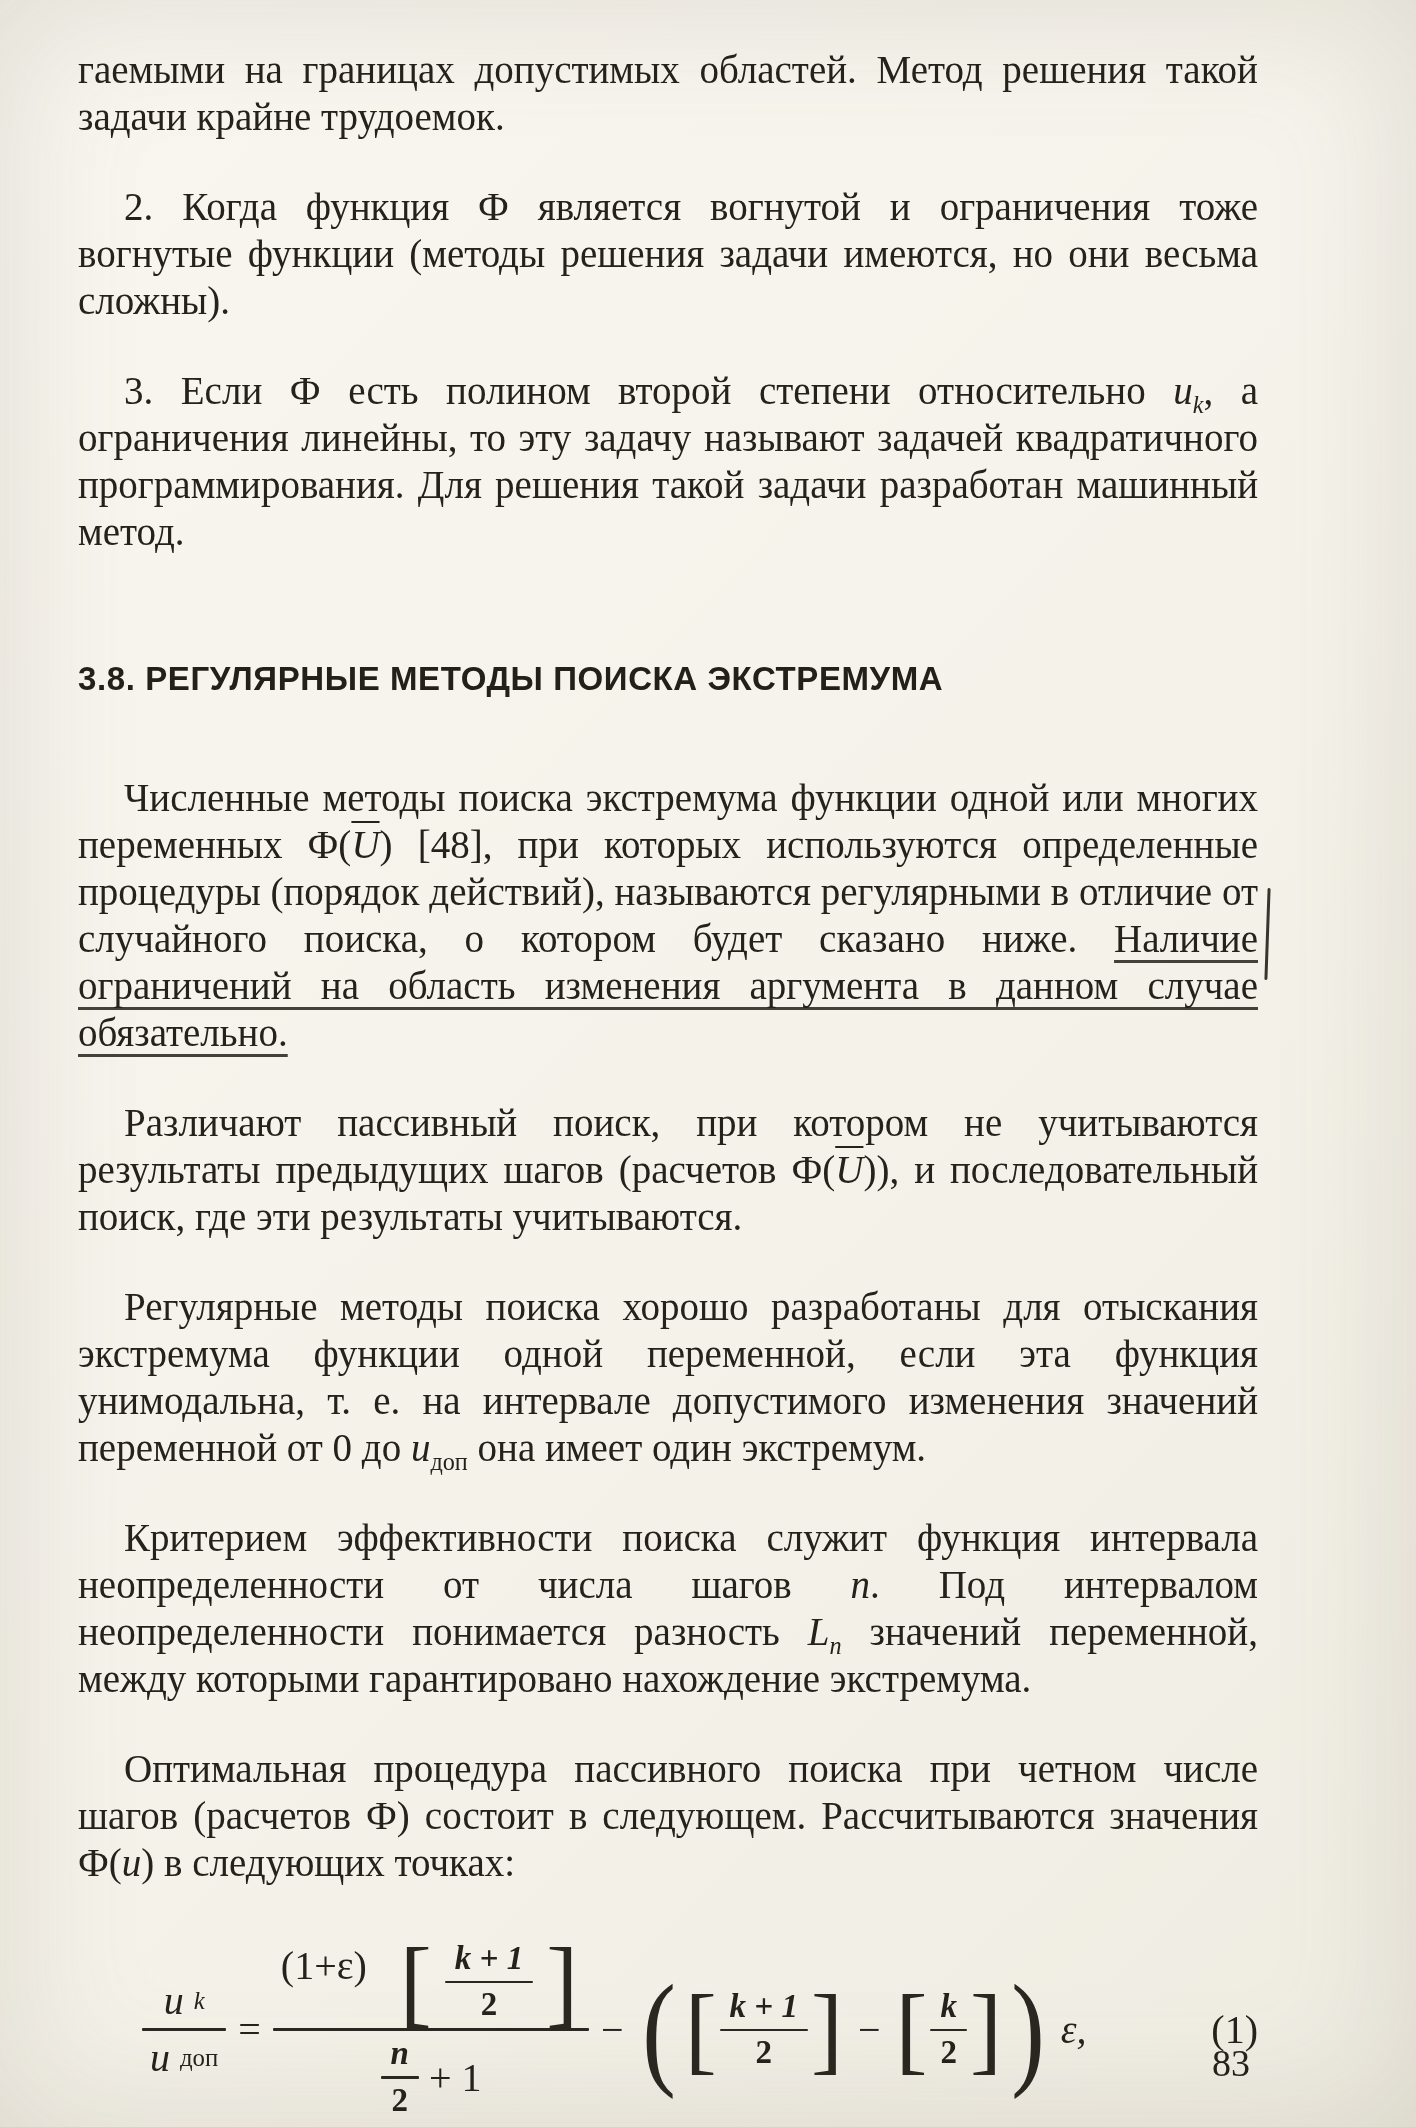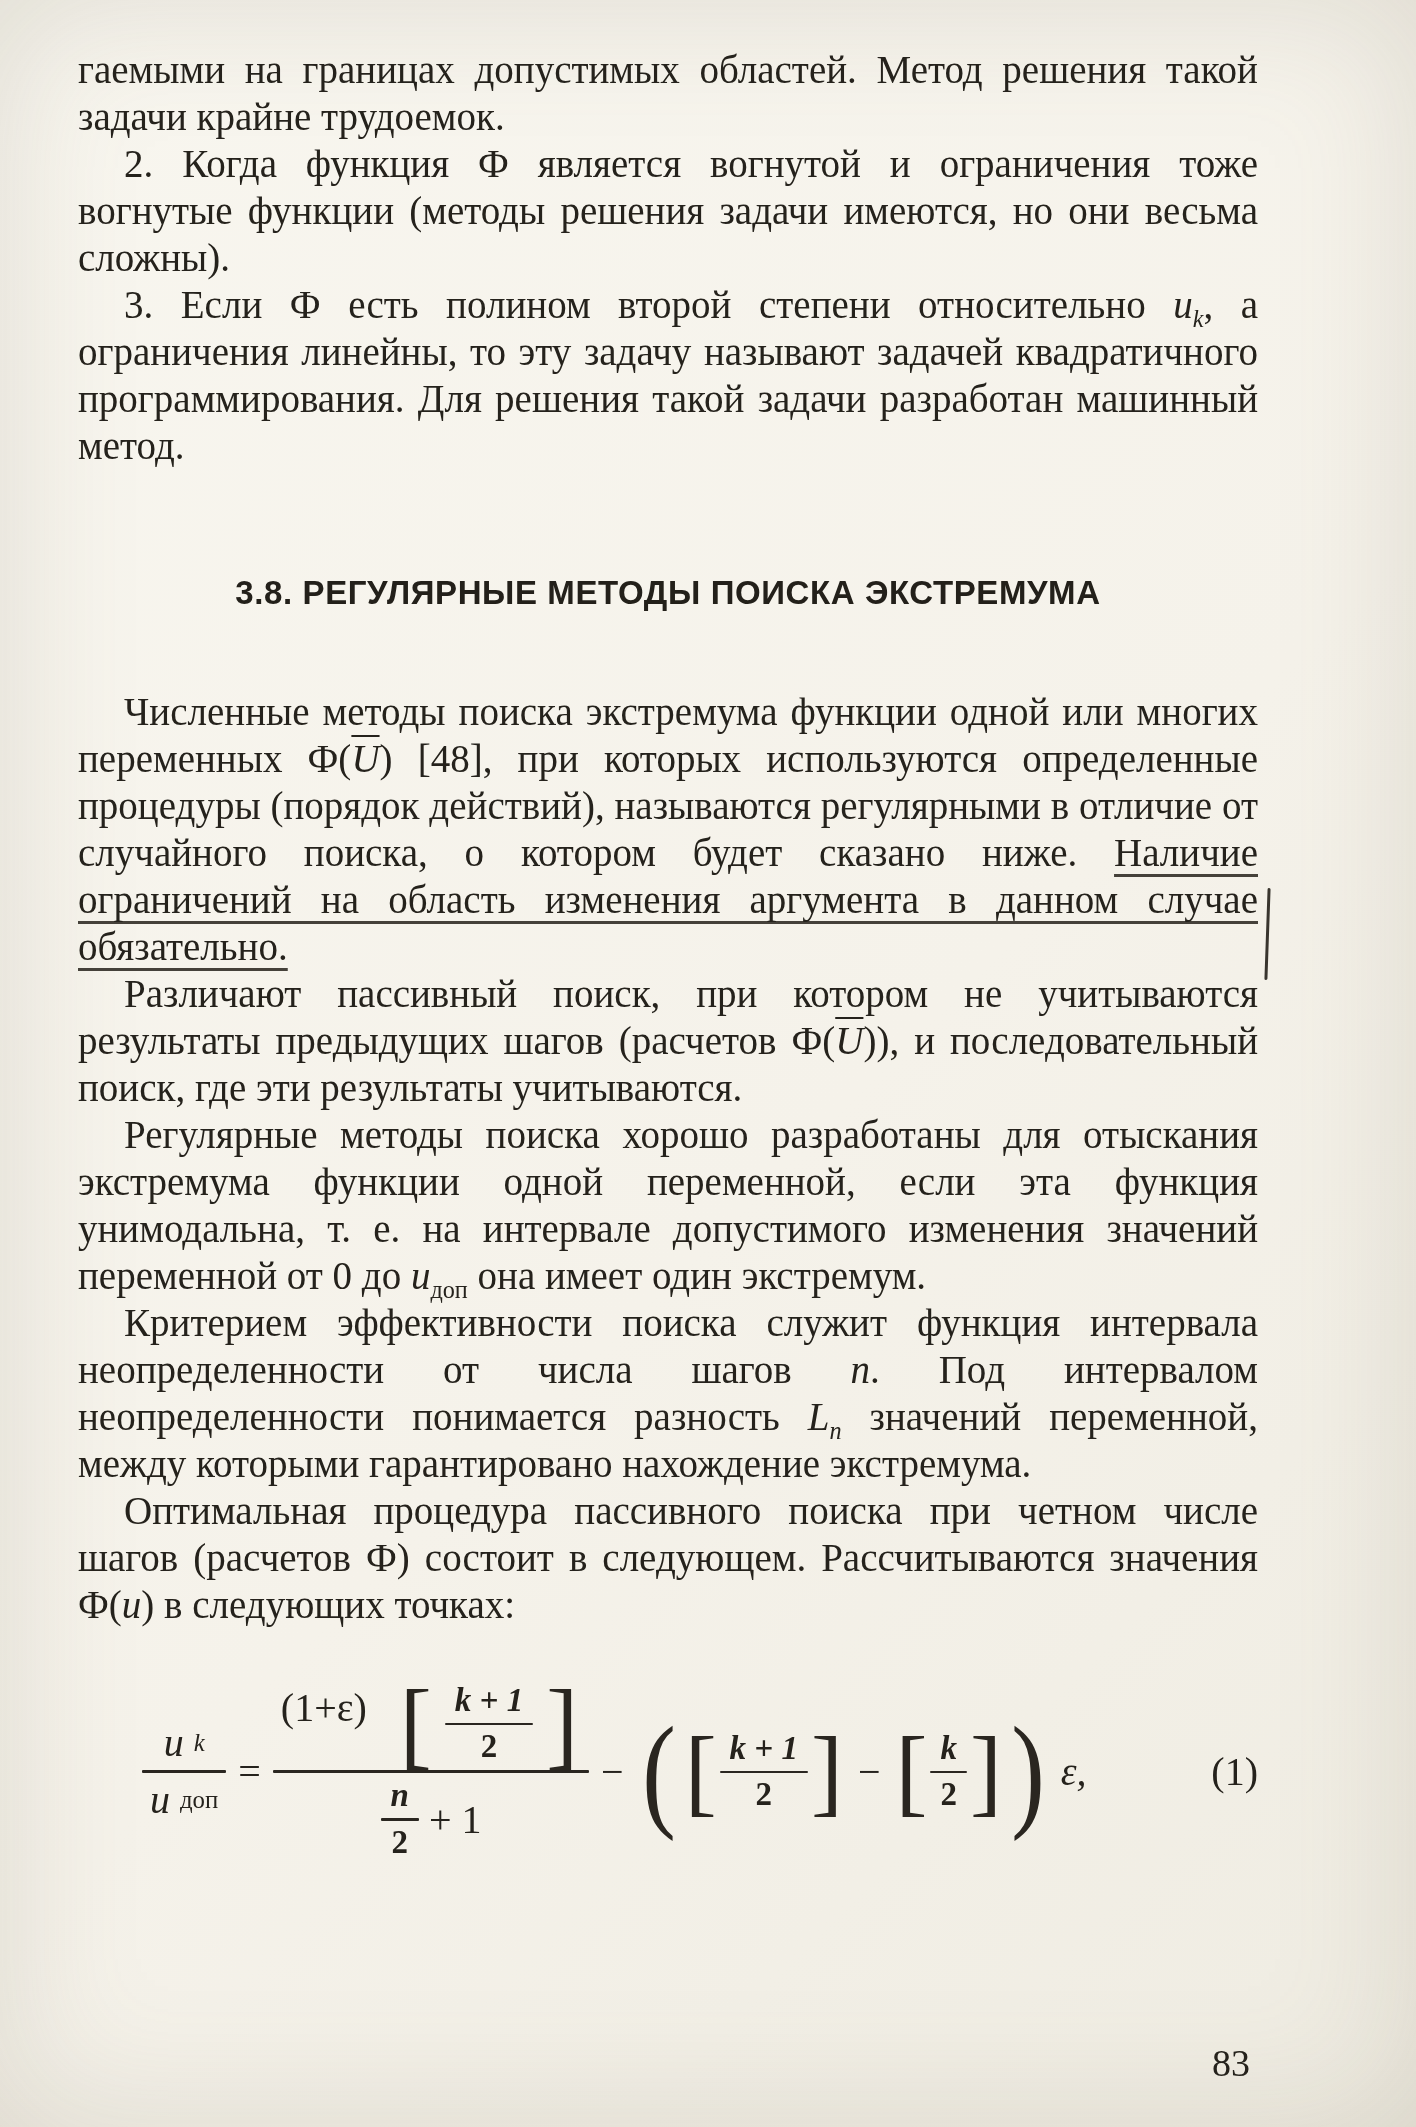--- a/index.html
+++ b/index.html
@@ -15,27 +15,26 @@
     box-shadow:inset 0 0 140px rgba(115,105,85,0.18);
     color:#25221c;
     font-size:39px;
     line-height:47px;
     overflow:hidden;
   }
   .text-block {
     position:absolute; left:78px; top:46px; width:1180px;
   }
   p.para { margin:0; text-align:justify; }
-  p.indent { text-indent:46px; }
+  p.indent { text-indent:46px;margin-top:43px; }
   .heading {
     font-family:"Liberation Sans", sans-serif;
     font-weight:bold;
     font-size:33px;
     letter-spacing:0.6px;
-    text-align:center;
     margin:100px 0 72px 0;
     color:#23201a;
   }
   .it { font-style:italic; }
   .ro { font-style:normal; }
   sub { font-size:0.62em; line-height:0; }
   .ovl { text-decoration:overline; text-decoration-thickness:2px; }
   .pencil {
     text-decoration:underline;
     text-decoration-color:#45413a;

